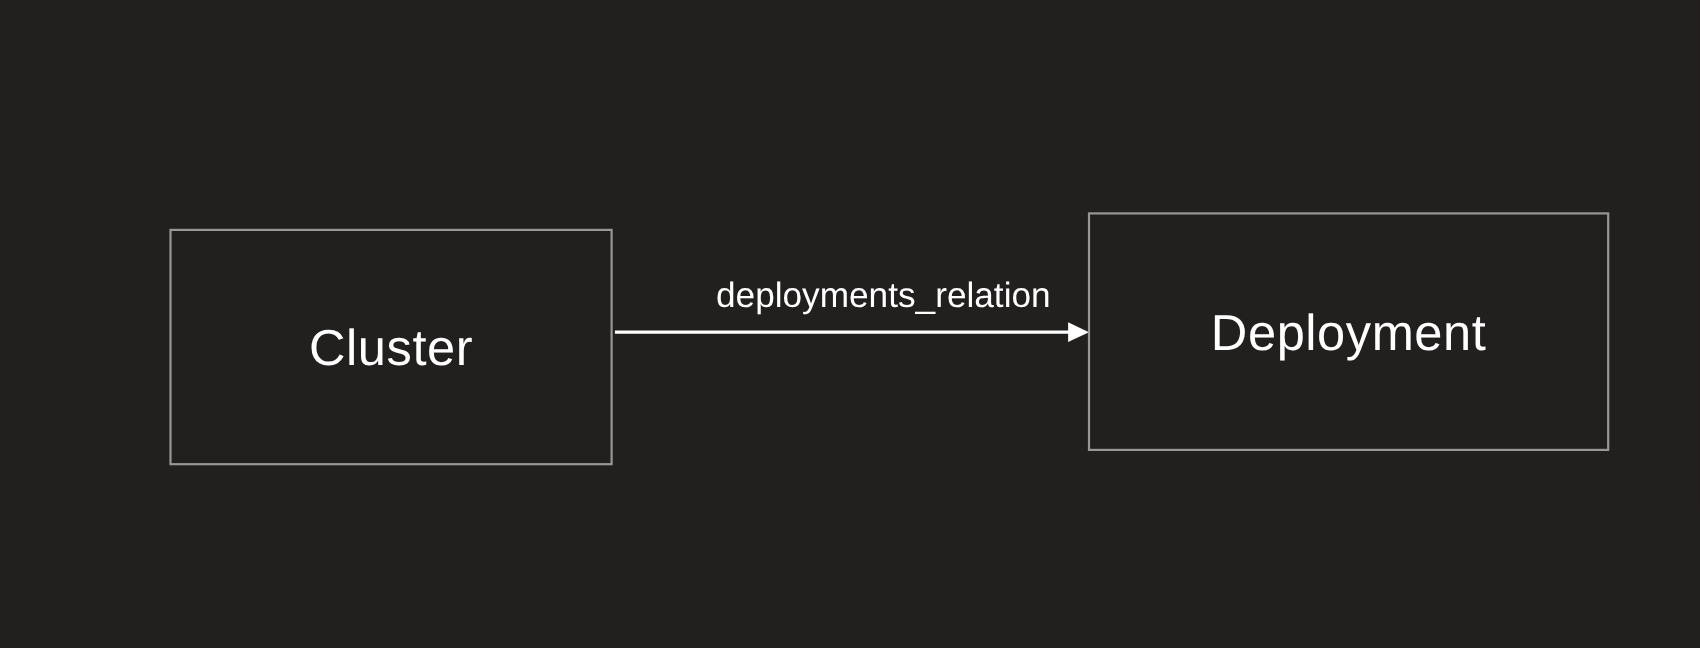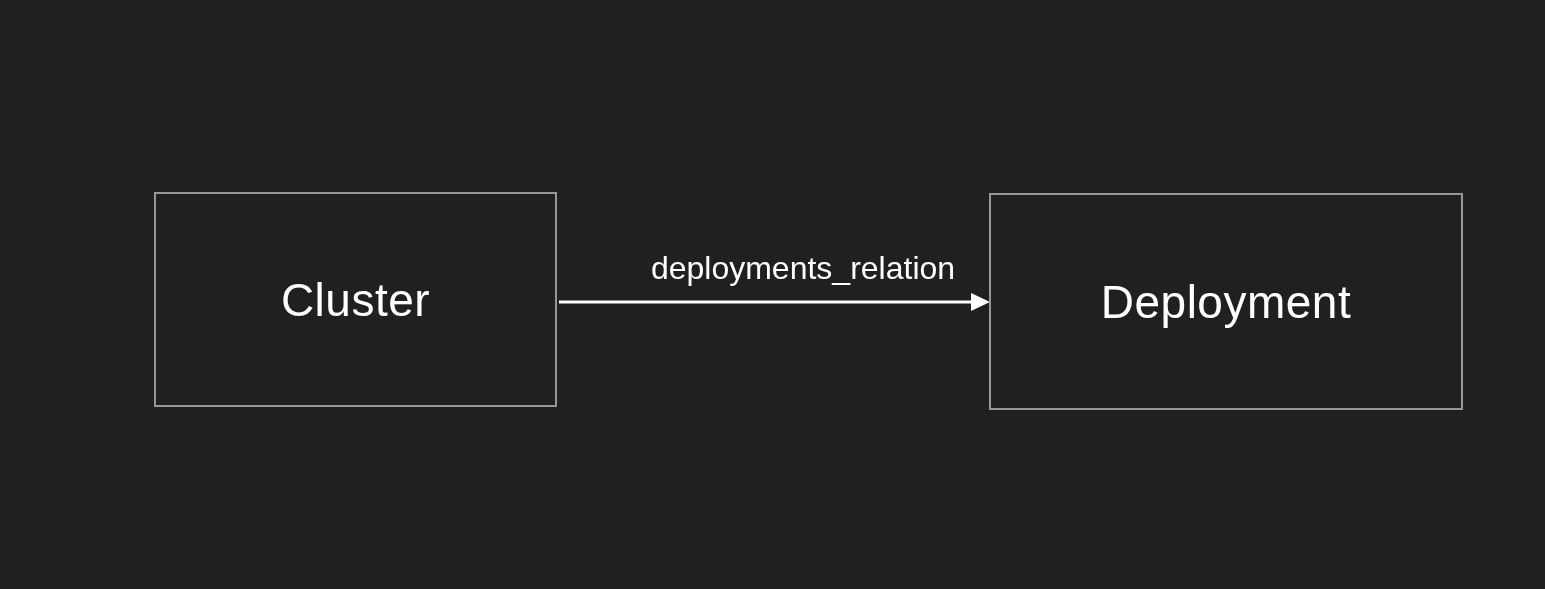--- a/index.html
+++ b/index.html
@@ -30,21 +30,21 @@
   }
   .node-label {
     color: #ffffff;
     font-size: 46px;
     font-weight: 400;
     letter-spacing: 0.5px;
     white-space: nowrap;
   }
   .node-cluster {
     left: 154px;
-    top: 192px;
+    top: 208px;
     width: 403px;
     height: 215px;
   }
   .node-deployment {
     left: 989px;
     top: 193px;
     width: 474px;
     height: 217px;
   }
   .edge-arrow-svg {

